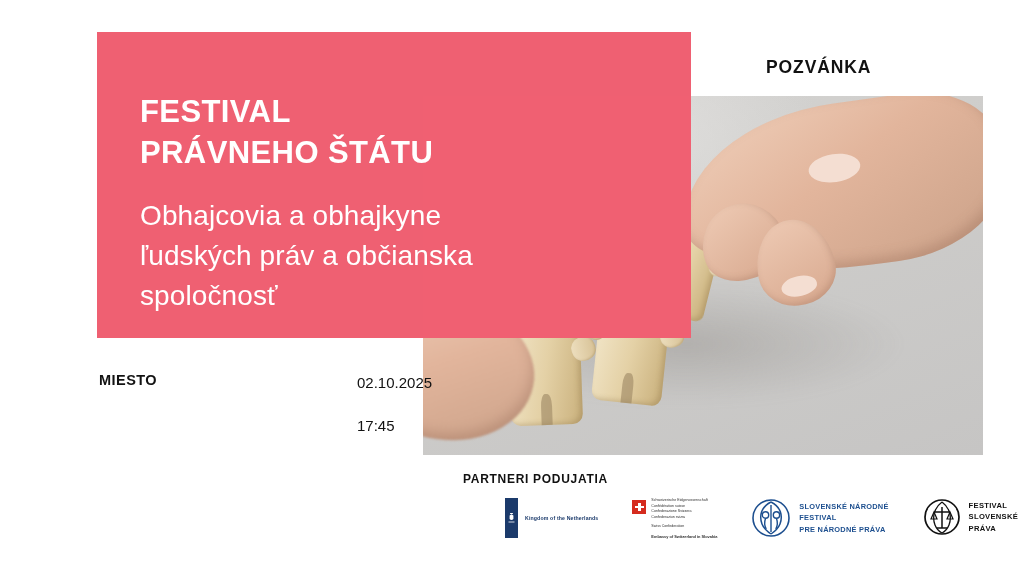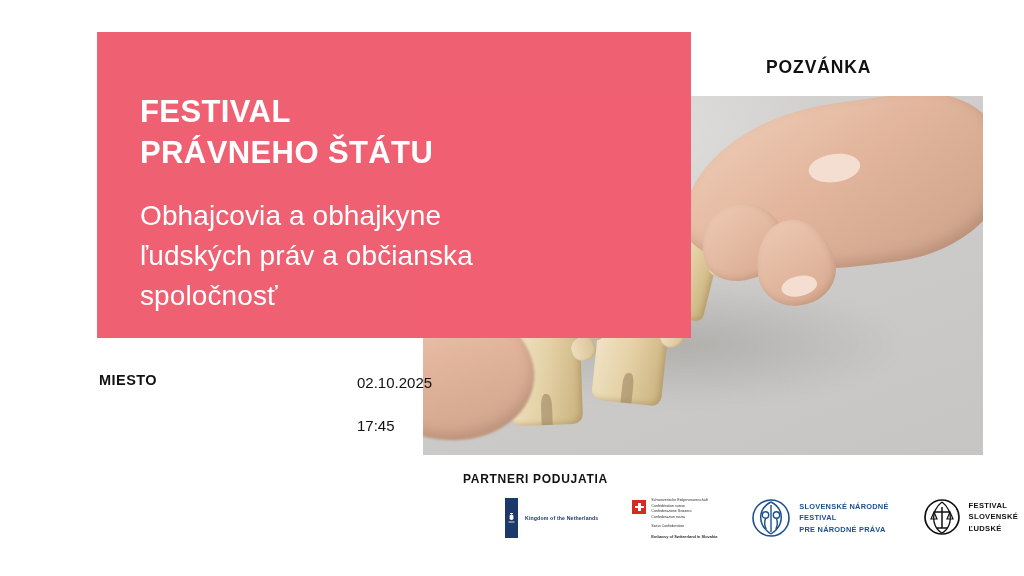--- a/index.html
+++ b/index.html
@@ -451,19 +451,19 @@
           <line x1="19" y1="9" x2="19" y2="30" stroke="#111111" stroke-width="1.5"></line>
           <line x1="11" y1="14" x2="27" y2="14" stroke="#111111" stroke-width="1.5"></line>
           <path d="M11 14 L8 21 L14 21 Z" fill="none" stroke="#111111" stroke-width="1.2"></path>
           <path d="M27 14 L24 21 L30 21 Z" fill="none" stroke="#111111" stroke-width="1.2"></path>
           <line x1="14" y1="30" x2="24" y2="30" stroke="#111111" stroke-width="1.5"></line>
         </svg>
       </div>
       <div class="fps-text">
         <div>FESTIVAL</div>
         <div>SLOVENSKÉ</div>
-        <div>ĽUDSKÉ</div>
+        <div>PRÁVA</div>
       </div>
     </div>
 
   </div>
 
 </div>
 
 </body></html>

